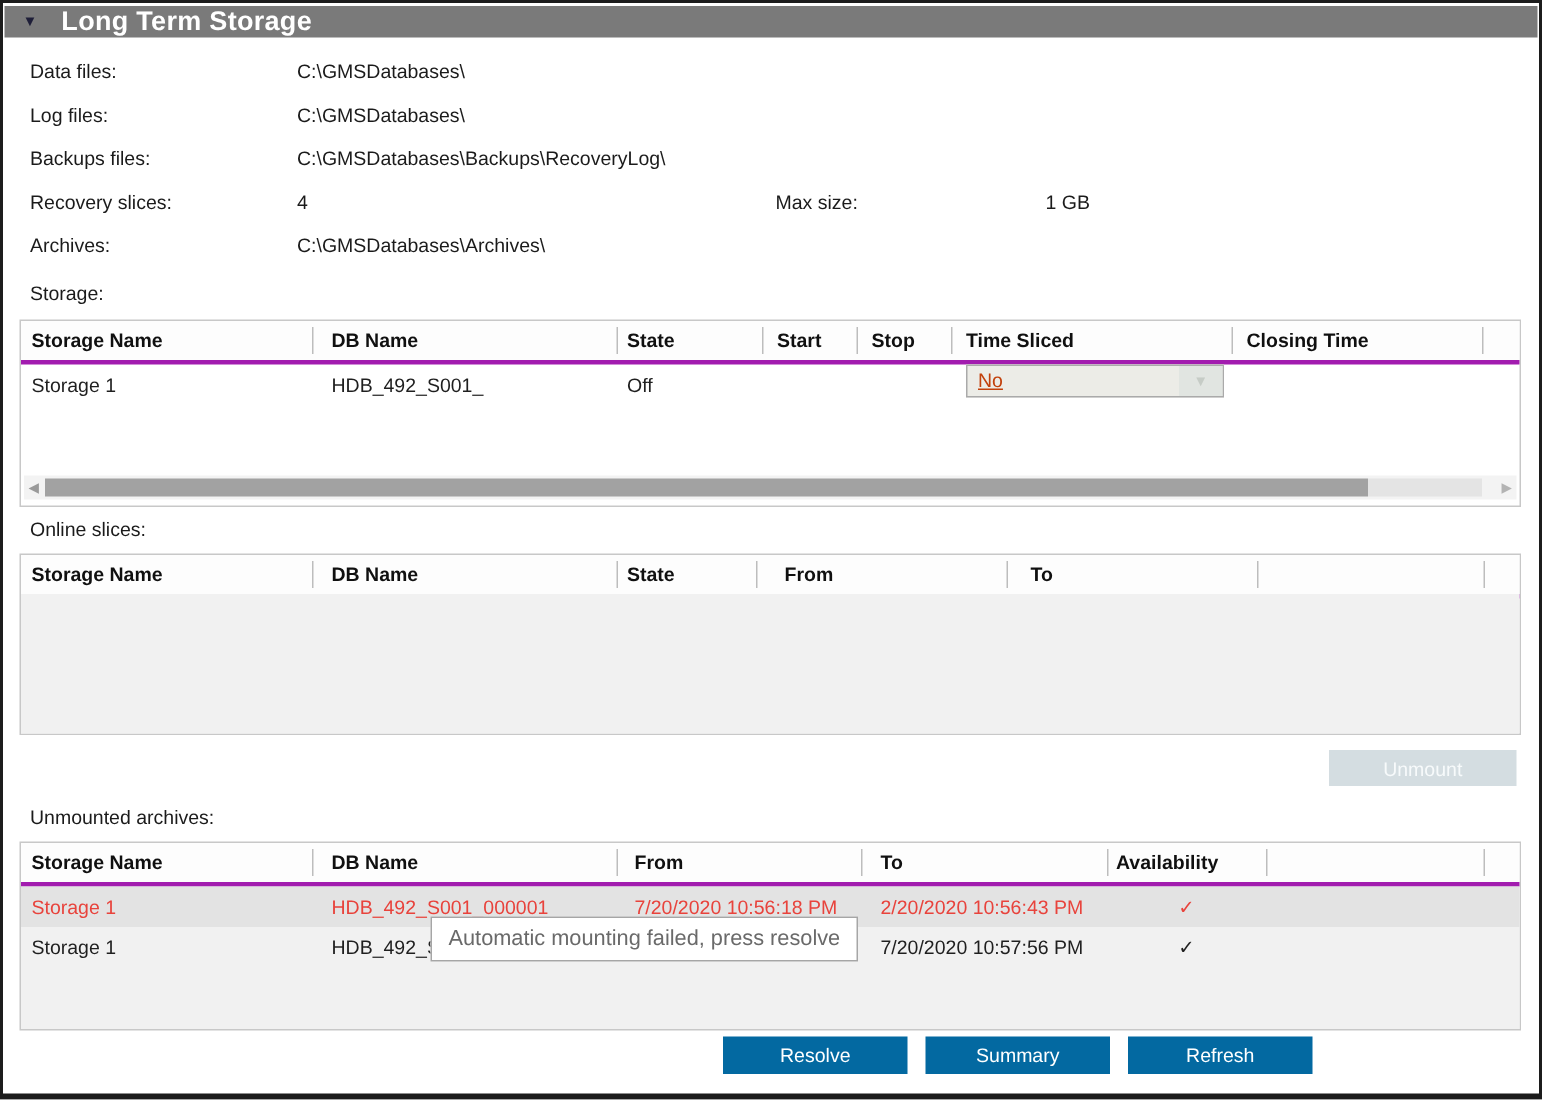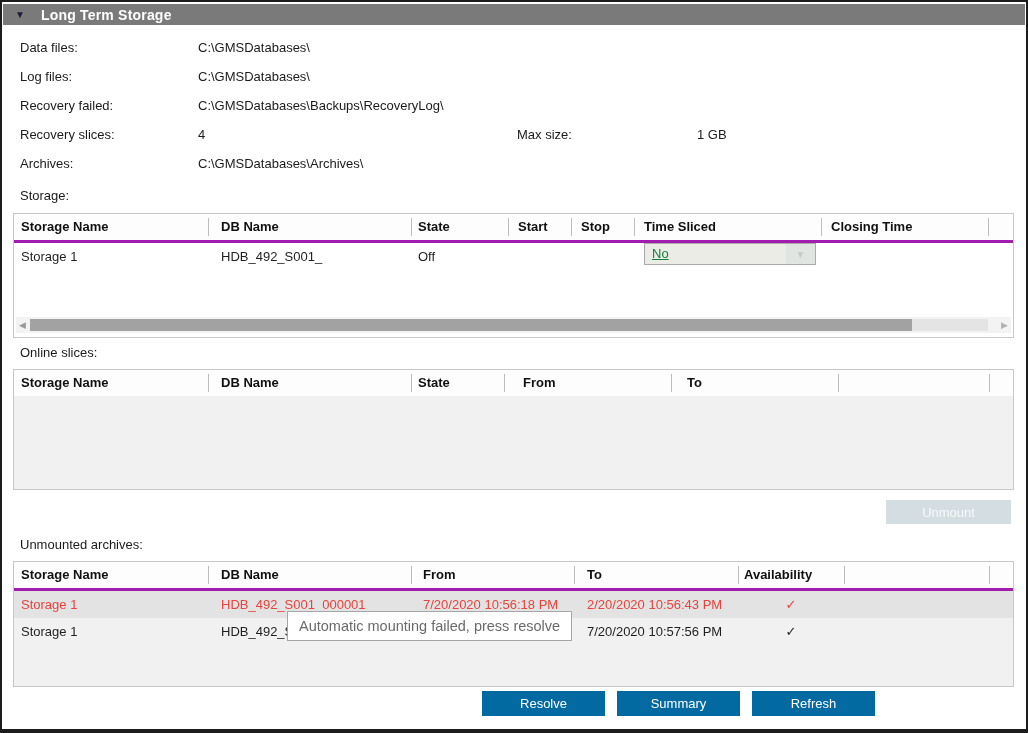--- a/index.html
+++ b/index.html
@@ -10,21 +10,21 @@
     overflow:hidden;
   }
   .bottom-border { position:absolute; left:0; right:0; bottom:0; height:4px; background:#1c1c1c; }
 
   
   .titlebar {
     position:absolute; left:3px; top:4px; width:1022px; height:21px;
     background:#7a7a7a; display:flex; align-items:center;
   }
   .titlebar .tri { margin-left:12px; font-size:10px; color:#1e1e38; line-height:1; }
-  .titlebar .title { margin-left:16px; color:#ffffff; font-weight:bold; font-size:14px; letter-spacing:.2px; }
+  .titlebar .title { margin-left:16px; color:#ffffff; font-weight:bold; font-size:18px; letter-spacing:.2px; }
 
   
   .info-row { position:absolute; left:20px; height:20px; line-height:20px; white-space:nowrap; width:990px; }
   .ilabel { display:inline-block; width:178px; }
   .ilabel2 { position:absolute; left:497px; top:0; }
   .ival2  { position:absolute; left:677px; top:0; }
 
   .sec-label { position:absolute; left:20px; height:20px; line-height:20px; }
 
   
@@ -34,21 +34,21 @@
   .vdiv { position:absolute; top:4px; width:1px; height:18px; background:#bdbdbd; }
   .trow { position:relative; height:27px; }
   .cell { position:absolute; top:6px; white-space:nowrap; color:#1f1f1f; }
   .row-error { background:#e3e3e3; }
   .row-error .cell { color:#e8433c; }
   .avail-cell { text-align:center; }
   .empty-body { position:absolute; left:0; right:0; bottom:0; background:#f1f1f1; }
 
   
   .dd { position:absolute; box-sizing:border-box; border:1px solid #aaaaaa; background:#ececE7; display:flex; }
-  .dd-text { flex:1; padding:2px 0 12px 7px; color:#15803d;text-decoration:underline; }
+  .dd-text { flex:1; padding:2px 0 12px 7px; color:#c2410c;text-decoration:underline; }
   .dd-arrow { width:29px; background:#e1e5e1; color:#c6ccc6; font-size:10px;
               display:flex; align-items:center; justify-content:center; }
 
   
   .sb { position:absolute; left:2px; right:2px; bottom:4px; height:16px; background:#f3f3f3; }
   .sb-left  { position:absolute; left:3px; top:3px; font-size:9px; color:#9a9a9a; line-height:10px; }
   .sb-thumb { position:absolute; left:14px; top:2px; width:882px; height:12px; background:#a2a2a2; }
   .sb-track2{ position:absolute; left:896px; top:2px; width:76px; height:12px; background:#e4e4e4; }
   .sb-right { position:absolute; right:3px; top:3px; font-size:9px; color:#b3b3b3; line-height:10px; }
 
@@ -77,21 +77,21 @@
     <span class="title">Long Term Storage</span>
   </div>
 
   <div class="info-row" style="top:67px">
     <span class="ilabel">Log files:</span><span class="ival">C:\GMSDatabases\</span>
   </div>
   <div class="info-row" style="top:38px">
     <span class="ilabel">Data files:</span><span class="ival">C:\GMSDatabases\</span>
   </div>
   <div class="info-row" style="top:96px">
-    <span class="ilabel">Recovery failed:</span><span class="ival">C:\GMSDatabases\Backups\RecoveryLog\</span>
+    <span class="ilabel">Backups files:</span><span class="ival">C:\GMSDatabases\Backups\RecoveryLog\</span>
   </div>
   <div class="info-row" style="top:125px">
     <span class="ilabel">Recovery slices:</span><span class="ival">4</span>
     <span class="ilabel2">Max size:</span>
     <span class="ival2">1 GB</span>
   </div>
   <div class="info-row" style="top:154px">
     <span class="ilabel">Archives:</span><span class="ival">C:\GMSDatabases\Archives\</span>
   </div>
 

